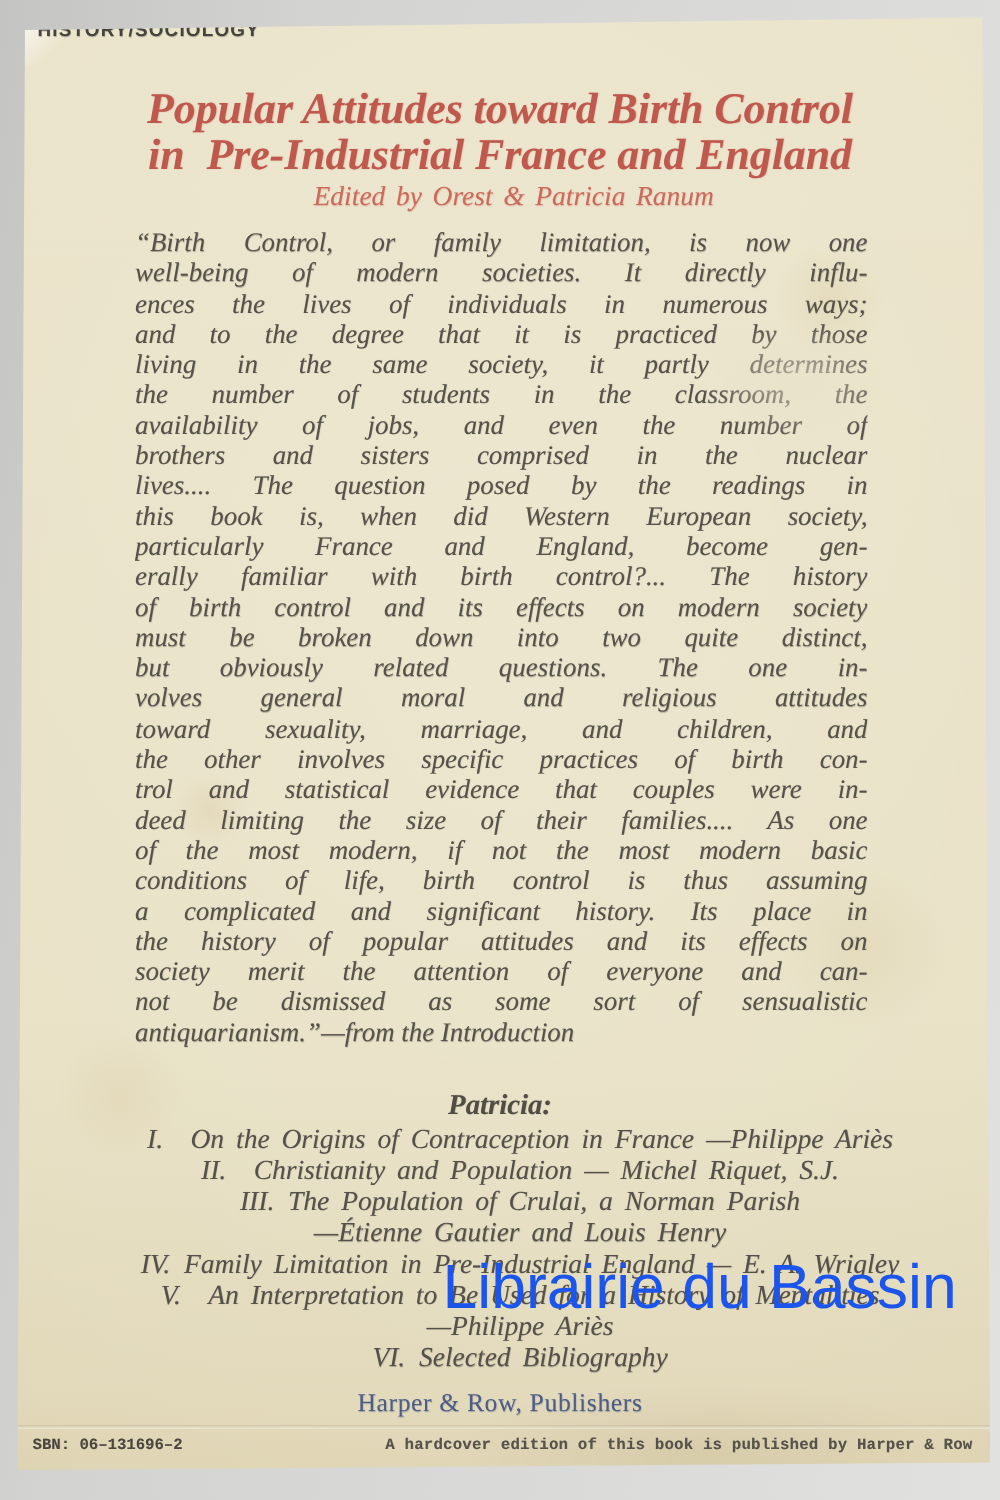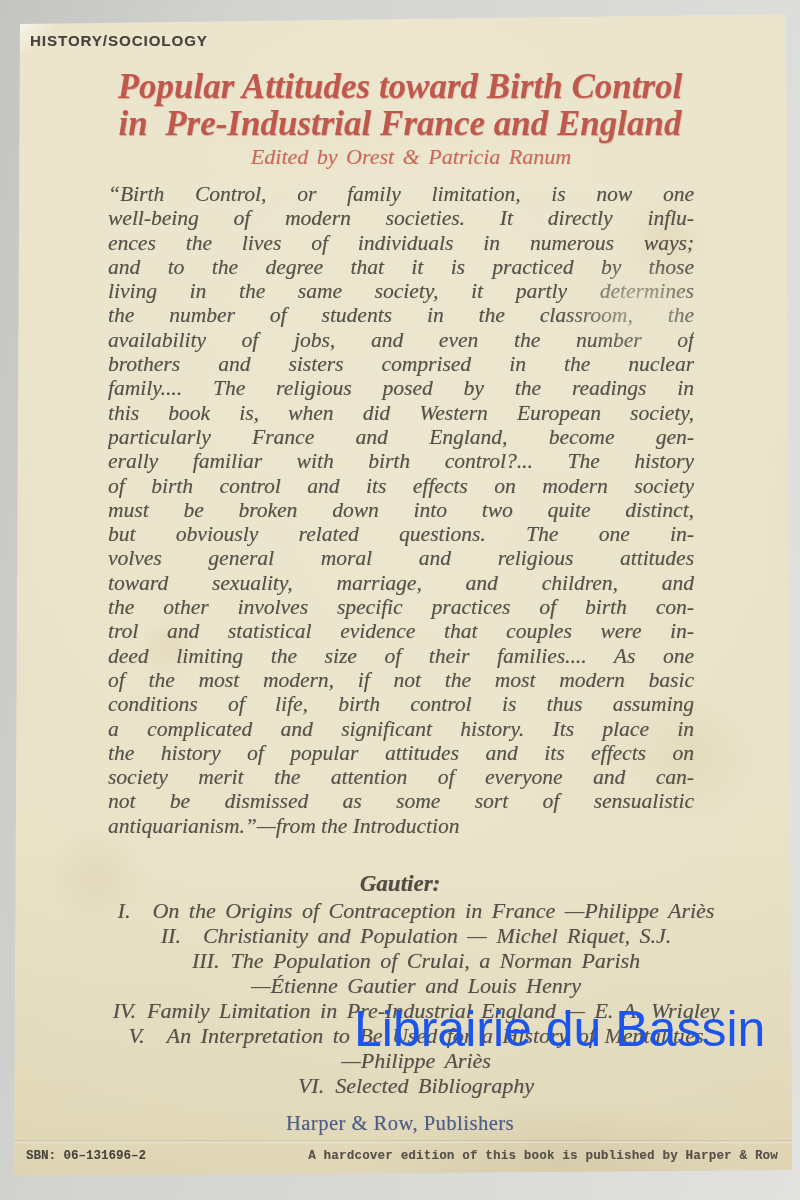--- a/index.html
+++ b/index.html
@@ -21,21 +21,21 @@
       radial-gradient(circle 45px at 83% 20%, rgba(189,155,78,0.13), transparent),
       radial-gradient(circle 30px at 21% 54%, rgba(180,140,70,0.12), transparent),
       radial-gradient(circle 70px at 86% 63%, rgba(185,150,80,0.10), transparent),
       radial-gradient(circle 50px at 12% 73%, rgba(180,145,75,0.09), transparent),
       radial-gradient(ellipse 200px 60px at 70% 97%, rgba(130,108,62,0.10), transparent),
       radial-gradient(ellipse 130% 120% at 50% 42%, rgba(255,255,255,0.15) 0%, rgba(233,226,203,0) 55%, rgba(139,117,70,0.18) 100%),
       linear-gradient(180deg, #ebe4cb 0%, #e8e1c5 70%, #e2d9ba 93%, #ded4b2 100%);
     filter: drop-shadow(0 3px 4px rgba(0,0,0,0.22));
   }
   .category {
-    position: absolute; left: 30px; top: 32px;
+    position: absolute; left: 30px; top: 16px;
     font-family: "Liberation Sans", sans-serif;
     font-weight: bold; font-size: 15px; letter-spacing: 1px;
     color: #45433e;
     text-shadow: 0.4px 0.4px 0.6px rgba(69,67,62,0.35);
   }
   .title {
     position: absolute; left: 0; top: 68px; width: 800px; margin: 0;
     text-align: center; font-weight: bold; font-style: italic;
     font-size: 35px; line-height: 37px;
     color: #bf584d;
@@ -129,21 +129,21 @@
 
     <div class="blurb">
         <div class="bline">“Birth Control, or family limitation, is now one</div>
         <div class="bline">well-being of modern societies. It directly influ-</div>
         <div class="bline">ences the lives of individuals in numerous ways;</div>
         <div class="bline">and to the degree that it is practiced by those</div>
         <div class="bline">living in the same society, it partly determines</div>
         <div class="bline">the number of students in the classroom, the</div>
         <div class="bline">availability of jobs, and even the number of</div>
         <div class="bline">brothers and sisters comprised in the nuclear</div>
-        <div class="bline">family.... The religious posed by the readings in</div>
+        <div class="bline">lives.... The question posed by the readings in</div>
         <div class="bline">this book is, when did Western European society,</div>
         <div class="bline">particularly France and England, become gen-</div>
         <div class="bline">erally familiar with birth control?... The history</div>
         <div class="bline">of birth control and its effects on modern society</div>
         <div class="bline">must be broken down into two quite distinct,</div>
         <div class="bline">but obviously related questions. The one in-</div>
         <div class="bline">volves general moral and religious attitudes</div>
         <div class="bline">toward sexuality, marriage, and children, and</div>
         <div class="bline">the other involves specific practices of birth con-</div>
         <div class="bline">trol and statistical evidence that couples were in-</div>
@@ -152,21 +152,21 @@
         <div class="bline">conditions of life, birth control is thus assuming</div>
         <div class="bline">a complicated and significant history. Its place in</div>
         <div class="bline">the history of popular attitudes and its effects on</div>
         <div class="bline">society merit the attention of everyone and can-</div>
         <div class="bline">not be dismissed as some sort of sensualistic</div>
         <div class="bline">antiquarianism.”—from the Introduction</div>
       </div>
 
     <div class="smudge"></div>
 
-    <div class="contents-heading">Gautier:</div>
+    <div class="contents-heading">Patricia:</div>
 
     <div class="contents">
         <div class="cline">I. On the Origins of Contraception in France —Philippe Ariès</div>
         <div class="cline">II. Christianity and Population — Michel Riquet, S.J.</div>
         <div class="cline">III. The Population of Crulai, a Norman Parish</div>
         <div class="cline">—Étienne Gautier and Louis Henry</div>
         <div class="cline">IV. Family Limitation in Pre-Industrial England — E. A. Wrigley</div>
         <div class="cline">V. An Interpretation to Be Used for a History of Mentalities</div>
         <div class="cline">—Philippe Ariès</div>
         <div class="cline">VI. Selected Bibliography</div>

